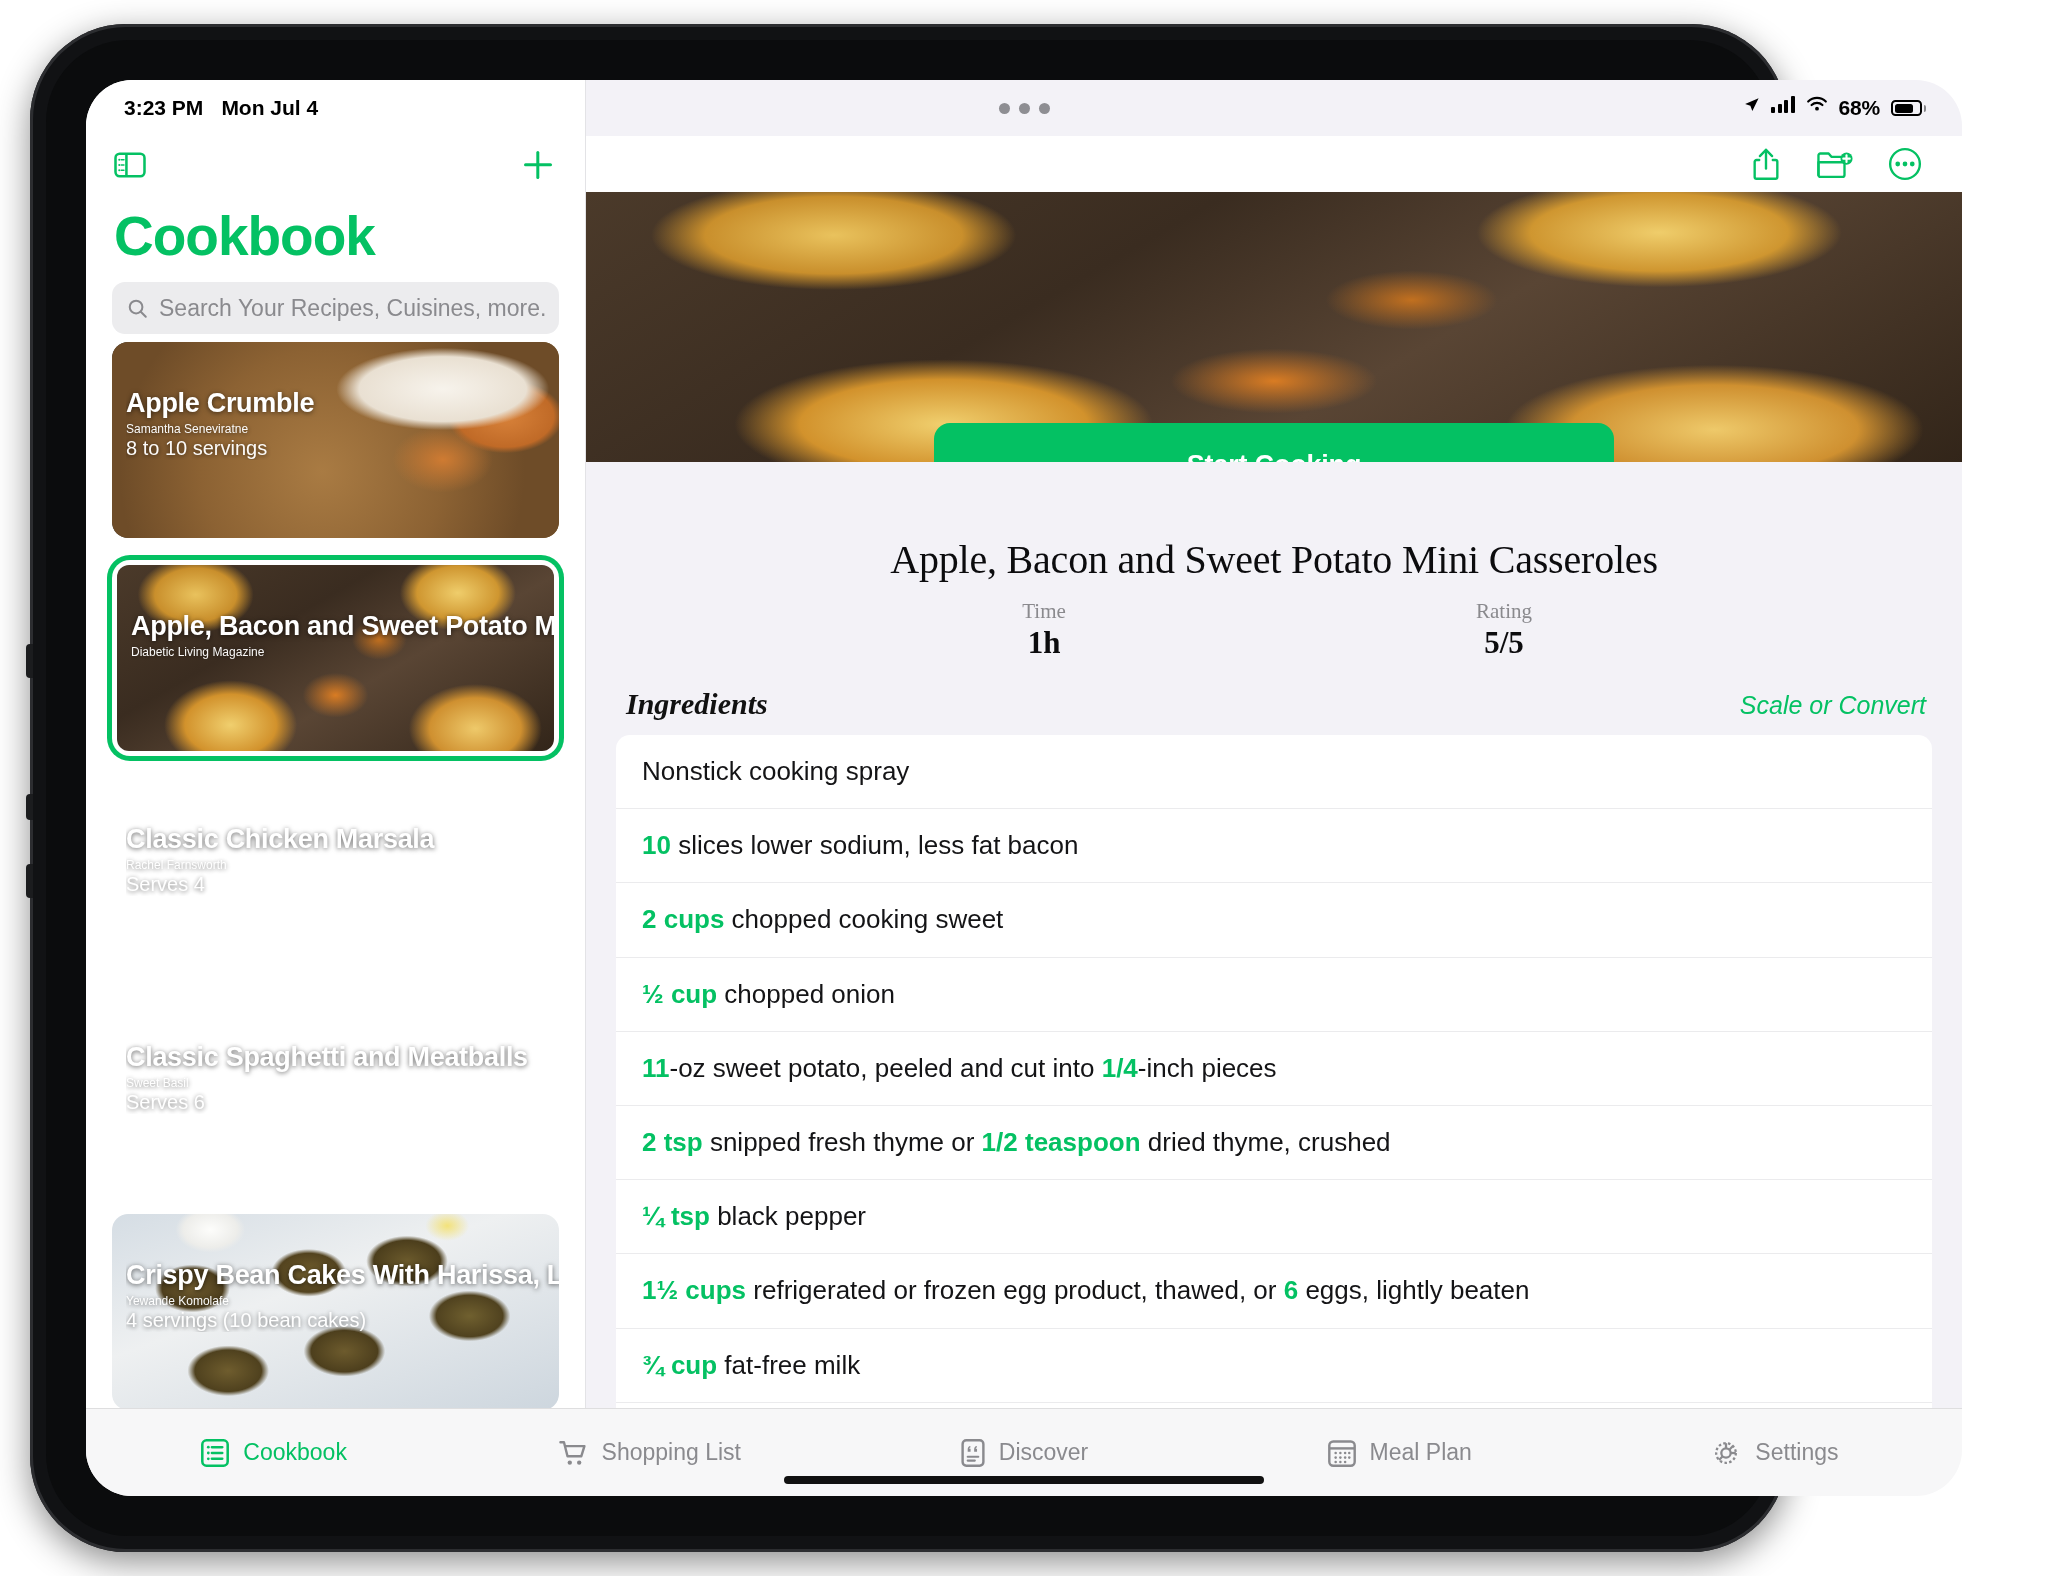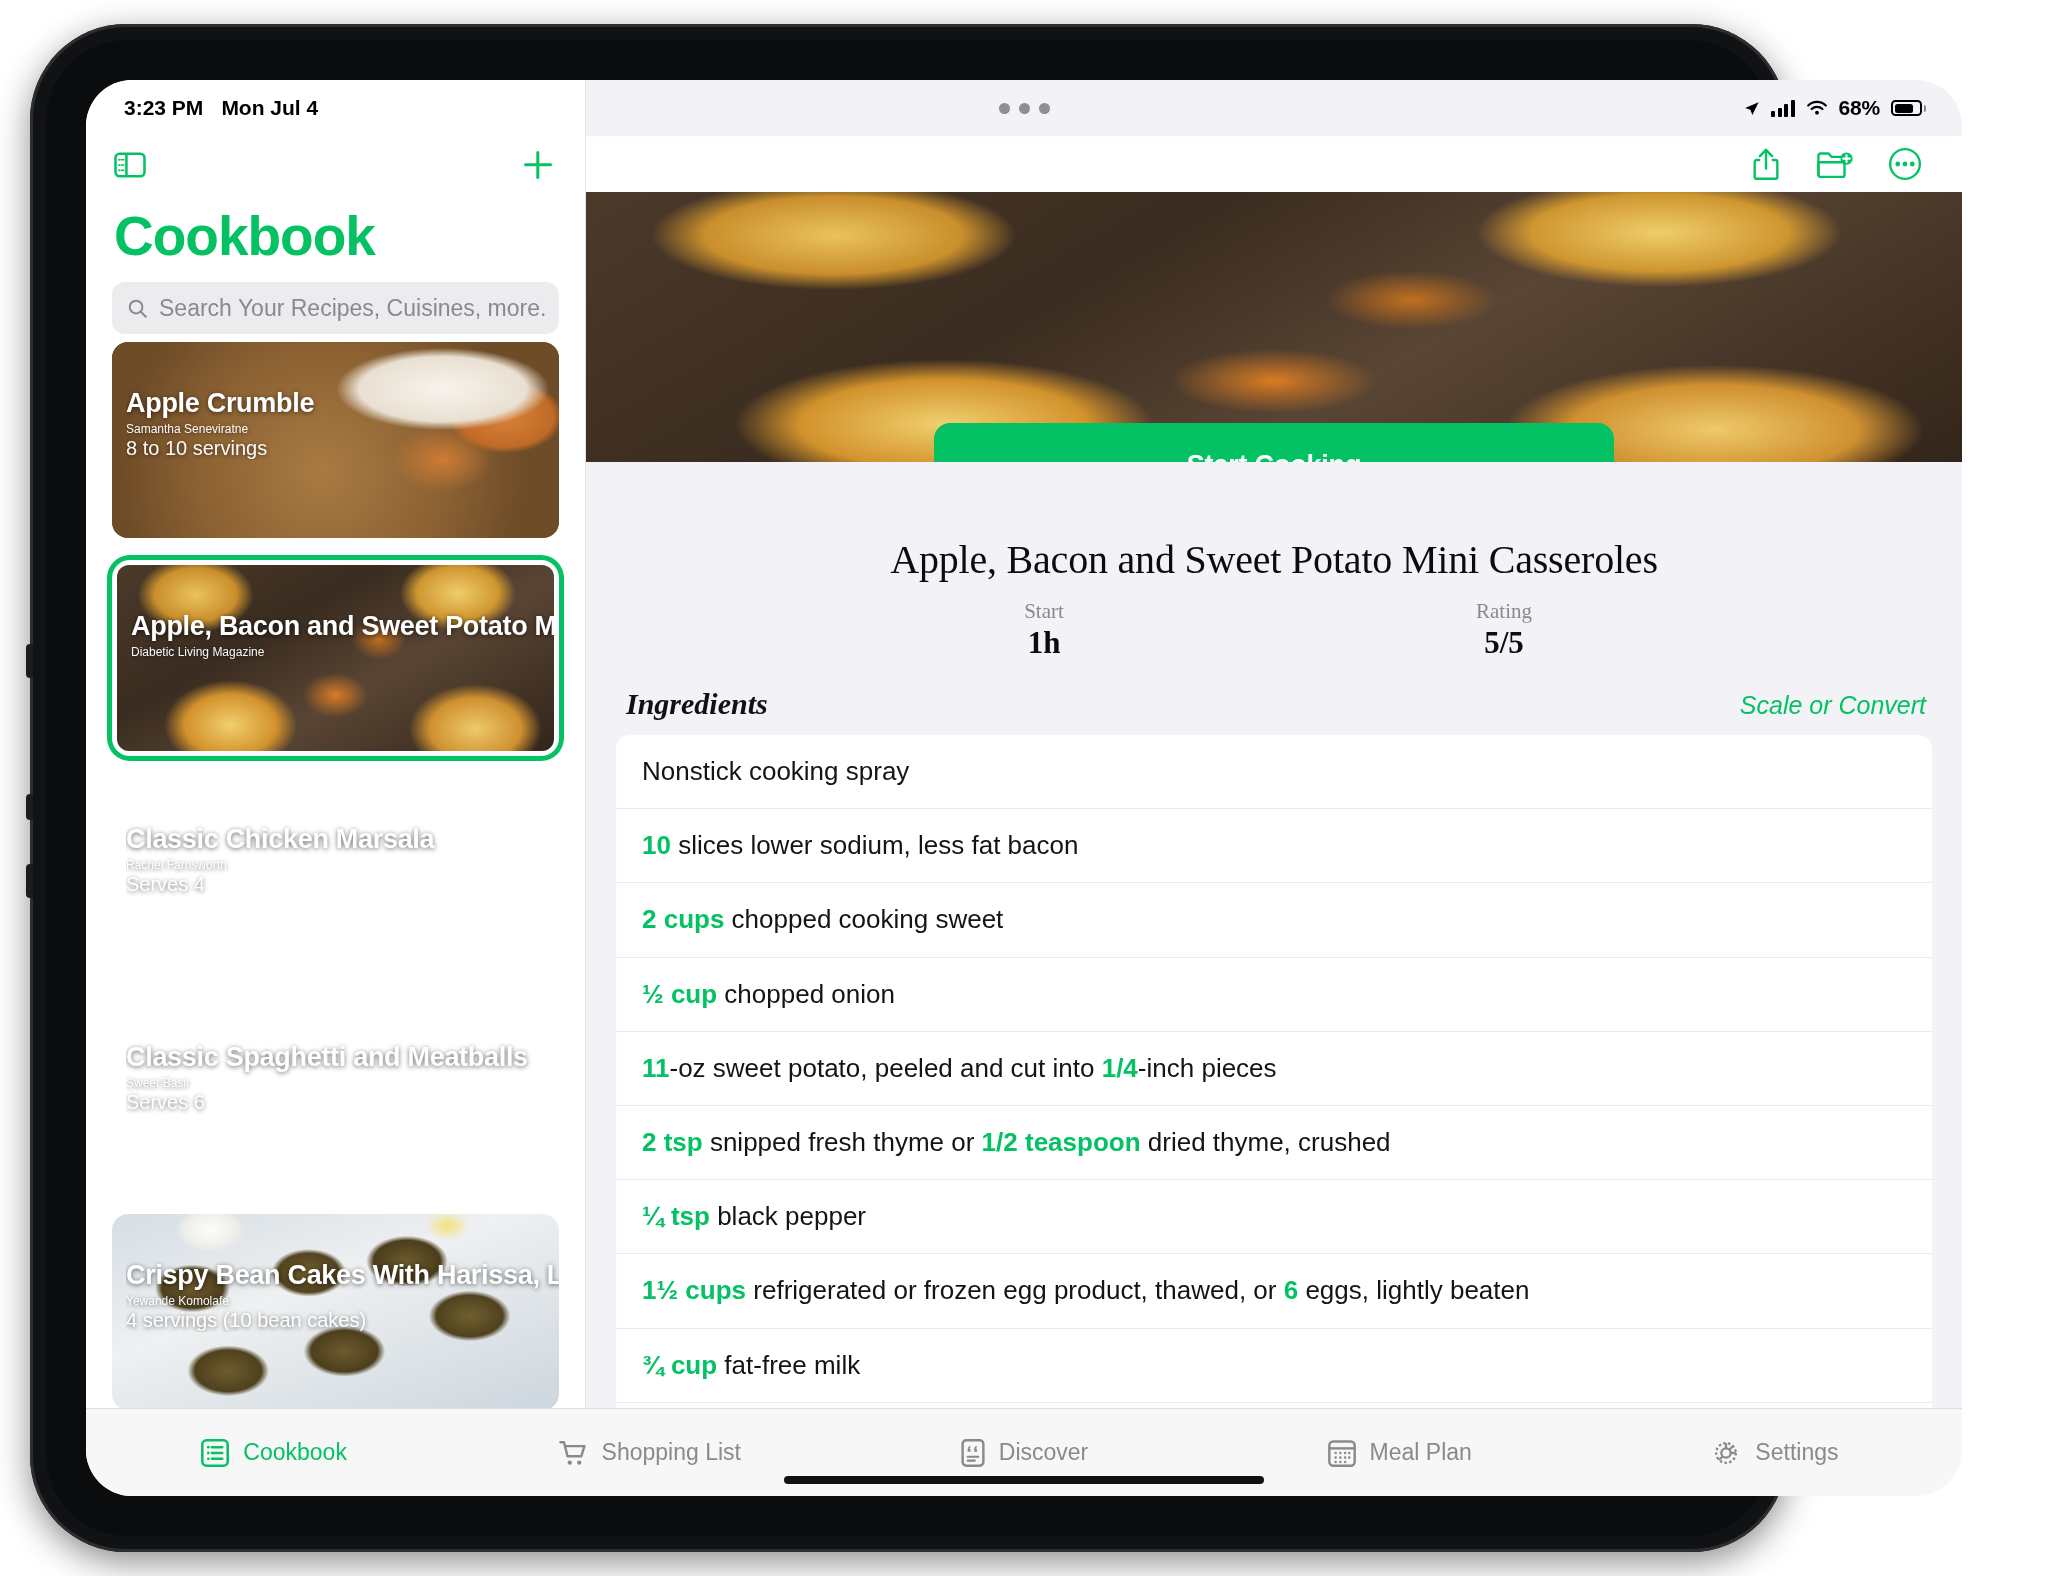--- a/index.html
+++ b/index.html
@@ -43,21 +43,21 @@
   #status-bar {
     position: absolute; top: 0; left: 0; right: 0; height: 56px;
     display: flex; align-items: center;
     font-size: 21px; font-weight: 600; color: #000;
     z-index: 40; pointer-events: none;
   }
   #status-left { position: absolute; left: 38px; display: flex; gap: 18px; align-items: center; }
   #status-center { position: absolute; left: 0; right: 0; display:flex; justify-content:center; }
   #multitask-handle { display: flex; gap: 9px; align-items: center; }
   #multitask-handle i { width: 11px; height: 11px; border-radius: 50%; background: #8e8e93; display:block; }
-  #status-right { position: absolute; right: 36px; display: flex; gap: 11px; align-items: center; }
+  #status-right { position: absolute; right: 36px; display: flex; gap: 11px; }
   .sig-bars { display: flex; align-items: flex-end; gap: 2.5px; height: 17px; }
   .sig-bars i { width: 4px; background: #000; border-radius: 1px; display: block; }
   .sig-bars i:nth-child(1){height:6px;} .sig-bars i:nth-child(2){height:9px;}
   .sig-bars i:nth-child(3){height:13px;} .sig-bars i:nth-child(4){height:17px;}
   #battery-pct { font-size: 21px; font-weight: 600; letter-spacing: -.2px; }
   #battery-shell { width: 31px; height: 16px; border: 2px solid #000; border-radius: 4.5px; position: relative; }
   #battery-fill { position:absolute; left:1.5px; top:1.5px; bottom:1.5px; width: 68%; background:#000; border-radius: 2.5px;}
   #battery-nub { width: 2.5px; height: 7px; background: #000; opacity: .45; border-radius: 0 2px 2px 0; margin-left: 1.5px;}
 
   
@@ -409,21 +409,21 @@
           <div id="hero">
             <div id="hero-art" class="art-casserole"></div>
             <div id="start-cooking-button">Start Cooking</div>
           </div>
 
           <div id="detail-scroll">
             <div id="recipe-title">Apple, Bacon and Sweet Potato Mini Casseroles</div>
 
             <div id="meta-row">
               <div class="meta-item">
-                <div class="meta-label">Start</div>
+                <div class="meta-label">Time</div>
                 <div class="meta-value">1h</div>
               </div>
               <div class="meta-item">
                 <div class="meta-label">Rating</div>
                 <div class="meta-value">5/5</div>
               </div>
             </div>
 
             <div id="ingredients-header">
               <div id="ingredients-heading">Ingredients</div>

